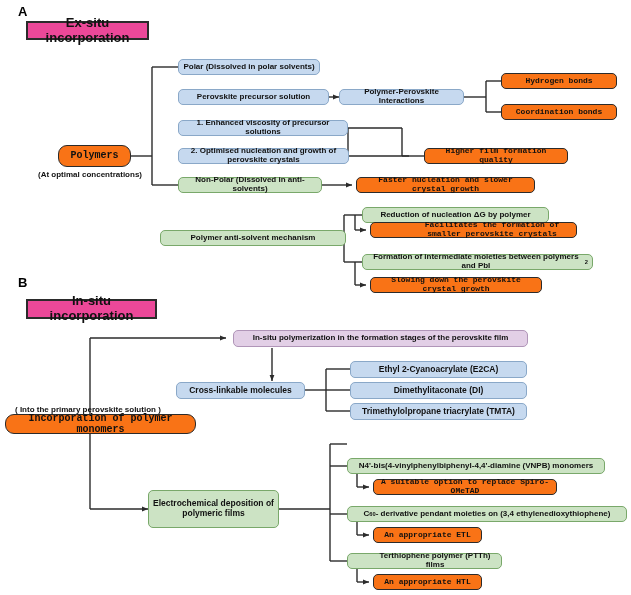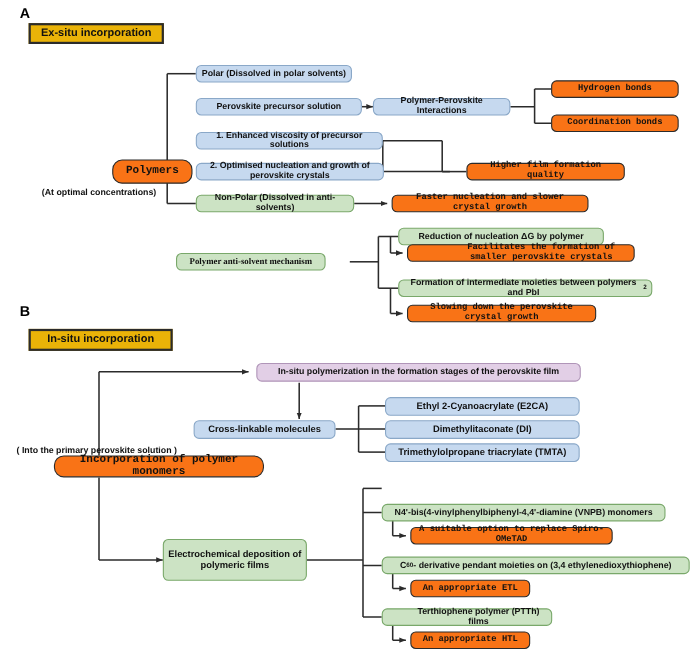--- a/index.html
+++ b/index.html
@@ -22,27 +22,27 @@
     text-align:center;font-weight:bold;line-height:1.12;
     border:1px solid #333;border-radius:5px;background:#fff;
     padding:1px 4px;
     z-index:2;
   }
   .node.blue{background:#c6d9ef;border-color:#8aa8c8;}
   .node.green{background:#cce3c4;border-color:#79a86a;}
   .node.purple{background:#e2cfe6;border-color:#b095b8;}
   .node.white{background:#f97316;border-color:#2b2b2b;border-width:1.6px;font-family:Liberation Mono, monospace;}
   .node.hdr{
-    background:#eab308;border:2px solid #2b2b2b;border-radius:0;
-    font-size:10px;
+    background:#ec4899;border:2px solid #2b2b2b;border-radius:0;
+    font-size:13px;
   }
   .node.pill{border-radius:9px;border-width:1.6px;}
   .fs85{font-size:8.5px;}
   .fs8{font-size:8px;}
-  .fs10{font-size:10px;margin-left:44px;}
+  .fs10{font-size:10px;}
 
   .caption{
     position:absolute;font-size:8px;font-weight:bold;color:#111;
     white-space:nowrap;z-index:2;
   }
   sub{font-size:0.72em;vertical-align:-0.25em;font-weight:bold;}
 </style>
 </head>
 <body>
 
@@ -145,21 +145,21 @@
   <div class="node blue fs8" style="left:178px;top:120px;width:170px;height:16px;">1. Enhanced viscosity of precursor solutions</div>
 
   <div class="node blue fs8" style="left:178px;top:148px;width:171px;height:16px;">2. Optimised nucleation and growth of perovskite crystals</div>
 
   <div class="node white fs8" style="left:424px;top:148px;width:144px;height:16px;">Higher film formation quality</div>
 
   <div class="node green fs8" style="left:178px;top:177px;width:144px;height:16px;">Non-Polar (Dissolved in anti-solvents)</div>
 
   <div class="node white fs8" style="left:356px;top:177px;width:179px;height:16px;">Faster nucleation and slower crystal growth</div>
 
-  <div class="node green fs8" style="left:160px;top:230px;width:136px;height:16px;font-family:Liberation Serif, serif;">Polymer anti-solvent mechanism</div>
+  <div class="node green fs8" style="left:160px;top:230px;width:186px;height:16px;">Polymer anti-solvent mechanism</div>
 
   <div class="node green fs8" style="left:362px;top:207px;width:187px;height:16px;">Reduction of nucleation ΔG by polymer</div>
 
   <div class="node white fs8" style="left:370px;top:222px;width:207px;height:16px;padding-left:41px;">Facilitates the formation of smaller perovskite crystals</div>
 
   <div class="node green fs8" style="left:362px;top:254px;width:231px;height:16px;">
     <span>Formation of intermediate moieties between polymers and PbI</span>
       <sub>2</sub>
   </div>
 

